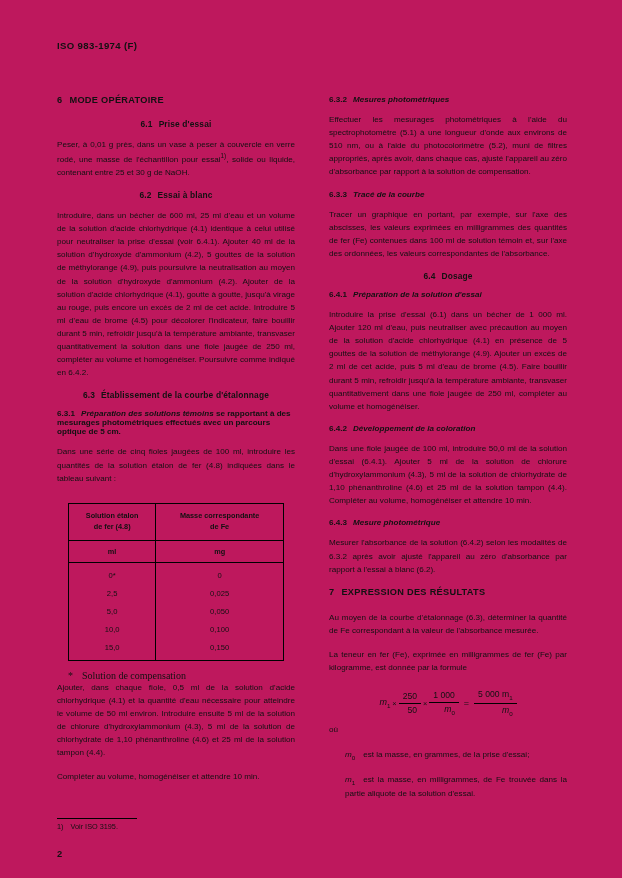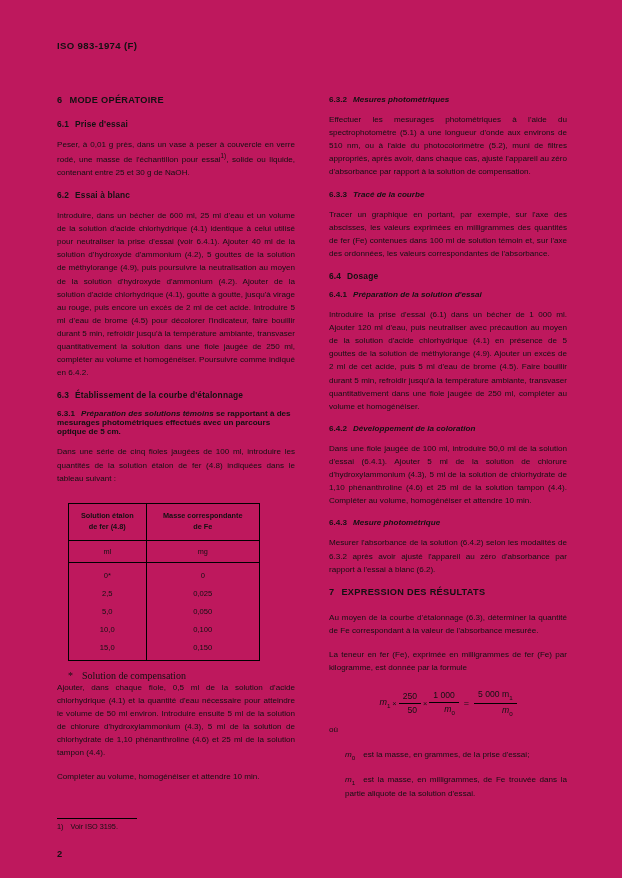--- a/index.html
+++ b/index.html
@@ -45,20 +45,21 @@
     letter-spacing: 0.3px;
   }
   h2.sec .num {
     margin-right: 7px;
   }
   h3.sub {
     font-size: 8.4px;
     font-weight: bold;
     margin: 0 0 9px 0;
     letter-spacing: 0.15px;
+    text-align: center;
   }
   h3.sub .num {
     margin-right: 6px;
   }
   h4.subsub {
     font-size: 8.1px;
     margin: 0 0 9px 0;
   }
   h4.subsub .num {
     font-weight: bold;
@@ -79,38 +80,38 @@
     hyphens: none;
   }
   .gap-before { margin-top: 16px; }
   sup.fn {
     font-size: 6.4px;
     vertical-align: super;
   }
   
   table.data {
     border-collapse: collapse;
-    width: 192px;
+    width: 216px;
     margin: 18px 14px 6px 11px;
     font-size: 7.6px;
     border-radius: 31px;
   }
   table.data td, table.data th {
     border: 1px solid #000;
     text-align: center;
     padding: 0;
   }
   table.data th {
     font-weight: bold;
     font-size: 7.3px;
     line-height: 1.5;
     padding: 7px 2px 7px 2px;
   }
   table.data td.unit {
-    font-weight: normal;
+    font-weight: bold;
     font-size: 7.3px;
     padding: 6px 2px 6px 2px;
   }
   table.data tbody.vals td {
     border-left: 1px solid #000;
     border-right: 1px solid #000;
     border-top: none;
     border-bottom: none;
     padding: 4.5px 2px;
     font-size: 7.6px;

